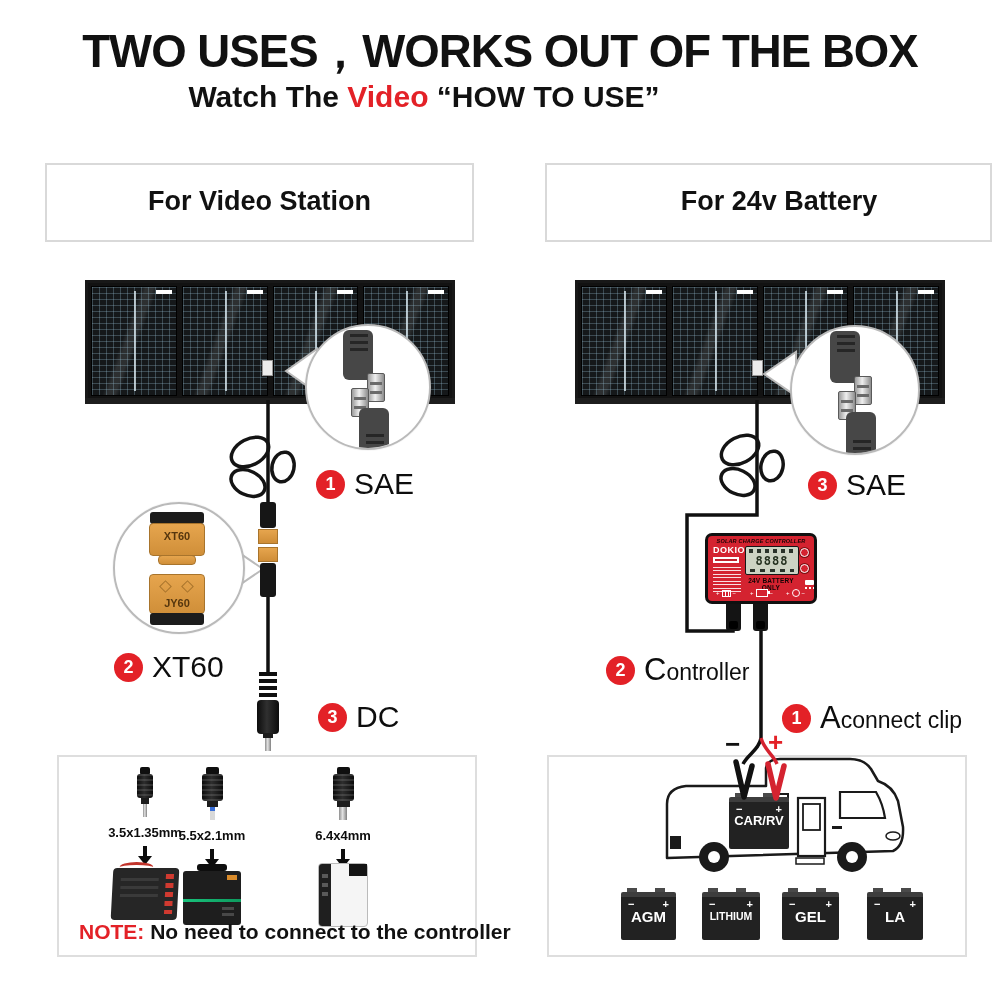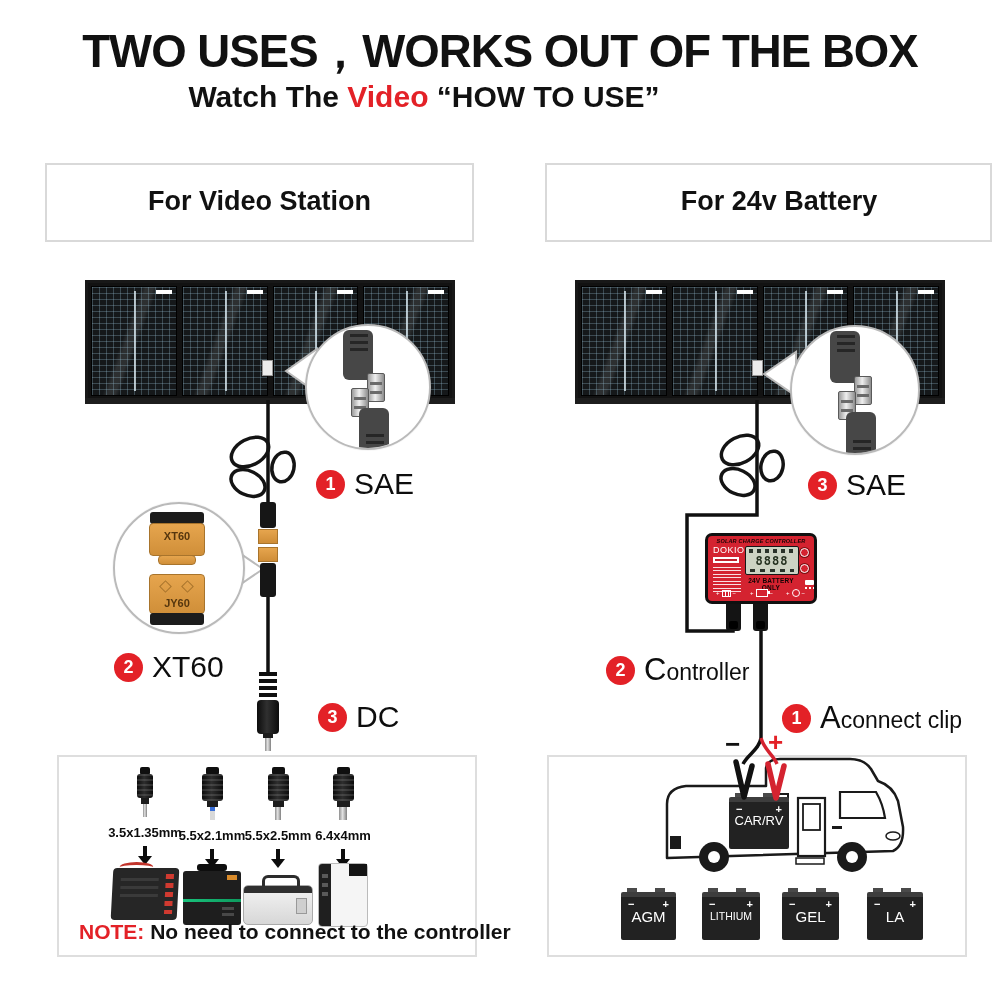--- a/index.html
+++ b/index.html
@@ -53,21 +53,21 @@
   
   .inlinext,.spring,.dcplug,.junc{z-index:4;}
   .spring{width:18px;height:28px;background:repeating-linear-gradient(to bottom,#101010 0 4px,rgba(0,0,0,0) 4px 7px);}
   .sigplus{font-size:26px;font-weight:bold;z-index:9;}
 
   
   .ctrl{width:112px;height:71px;background:#101010;border-radius:7px;padding:3px;box-sizing:border-box;z-index:5;}
   .ctrl .face{position:relative;width:100%;height:100%;background:#d42330;border-radius:4px;overflow:hidden;}
   .ctrl .ct{position:absolute;left:0;top:2px;width:100%;text-align:center;font-size:5.5px;font-weight:bold;
         font-style:italic;color:#140404;letter-spacing:.2px;}
-  .ctrl .brand{position:absolute;left:5px;top:9px;font-size:9px;font-weight:normal;color:#fff;letter-spacing:.5px;}
+  .ctrl .brand{position:absolute;left:5px;top:9px;font-size:9px;font-weight:bold;color:#fff;letter-spacing:.5px;}
   .ctrl .chip{position:absolute;left:5px;top:21px;width:26px;height:6px;background:#fff;}
   .ctrl .chip i{position:absolute;left:2px;top:2px;right:2px;height:2px;background:#c2232e;}
   .ctrl .fine{position:absolute;left:5px;top:31px;width:28px;height:25px;
         background:repeating-linear-gradient(to bottom,rgba(255,255,255,.85) 0 1px,transparent 1px 3.5px);}
   .lcd{position:absolute;left:37px;top:10px;width:52px;height:27px;background:#ccd3c3;
        border:1.5px solid #161616;border-radius:2px;}
   .lcd .icons{position:absolute;left:3px;top:2px;right:3px;height:4px;
        background:repeating-linear-gradient(to right,#2a332a 0 4px,transparent 4px 8px);}
   .lcd .digits{position:absolute;left:0;top:7px;width:100%;text-align:center;
        font-family:"DejaVu Sans Mono",monospace;font-size:12px;font-weight:bold;color:#23301f;letter-spacing:1px;}
@@ -103,21 +103,21 @@
   .darr{margin-top:6px;width:0;height:0;position:relative;}
   .darr i{position:absolute;left:-2px;top:0;width:4px;height:11px;background:#0d0d0d;}
   .darr b{position:absolute;left:-7px;top:10px;width:0;height:0;
           border:7px solid transparent;border-top:9px solid #0d0d0d;}
   .dev{margin-top:22px;position:relative;}
   .noterow{position:absolute;left:20px;top:163px;font-size:21px;font-weight:bold;white-space:nowrap;}
 
   
   .batt{position:absolute;background:#222;border-radius:2px;color:#fff;text-align:center;z-index:5;
         border-top:5px solid #3d3d3d;box-sizing:border-box;}
-  .batt .lbl{font-weight:normal;margin-top:11px;}
+  .batt .lbl{font-weight:bold;margin-top:11px;}
   .batt .m{position:absolute;top:1px;left:7px;font-size:11px;font-weight:bold;}
   .batt .p{position:absolute;top:1px;right:7px;font-size:11px;font-weight:bold;}
   .batt:before{content:"";position:absolute;top:-9px;left:6px;width:10px;height:4px;background:#4a4a4a;
         box-shadow:28px 0 0 #4a4a4a;}
   svg.layer{position:absolute;left:0;top:0;z-index:2;pointer-events:none;}
   svg.toplayer{z-index:8;}
 </style>
 </head>
 <body>
 
@@ -331,36 +331,20 @@
           <b></b>
         </div>
       <div class="dev" style="width:58px;height:54px;background:#1e1e1e;border-radius:3px;">
         <div style="position:absolute;left:14px;top:-7px;width:30px;height:7px;background:#0e0e0e;border-radius:3px;"></div>
         <div style="position:absolute;right:4px;top:4px;width:10px;height:5px;background:#d88a2a;"></div>
         <div style="position:absolute;left:0;top:28px;width:100%;height:3px;background:linear-gradient(90deg,#19c27c,#0d9a5e);"></div>
         <div style="position:absolute;right:7px;top:36px;width:12px;height:3px;background:#484848;box-shadow:0 6px 0 #484848;"></div>
       </div>
     </div>
 
-    <div class="acol" style="left:181px;">
-      <div class="plugcap"></div>
-        <div class="plugbody"></div>
-        <div class="plugneck"></div>
-      <div class="plugtip" style="width:6px;"></div>
-      <div class="alabel">5.5x2.5mm</div>
-      <div class="darr">
-          <i></i>
-          <b></b>
-        </div>
-      <div class="dev" style="width:68px;height:38px;margin-top:36px;background:linear-gradient(180deg,#f4f4f4,#d7d7d7);border:1px solid #aaa;border-radius:5px;">
-        <div style="position:absolute;left:18px;top:-11px;width:32px;height:12px;border:3px solid #2c2c2c;border-bottom:none;border-radius:6px 6px 0 0;"></div>
-        <div style="position:absolute;left:0;top:0;width:100%;height:7px;background:#2f2f2f;border-radius:4px 4px 0 0;"></div>
-        <div style="position:absolute;right:5px;top:12px;width:9px;height:14px;background:#cfcfcf;border:1px solid #999;"></div>
-      </div>
-    </div>
 
     <div class="acol" style="left:246px;">
       <div class="plugcap"></div>
         <div class="plugbody"></div>
         <div class="plugneck" style="width:13px;"></div>
       <div class="plugtip" style="width:8px;"></div>
       <div class="alabel">6.4x4mm</div>
       <div class="darr">
           <i></i>
           <b></b>

